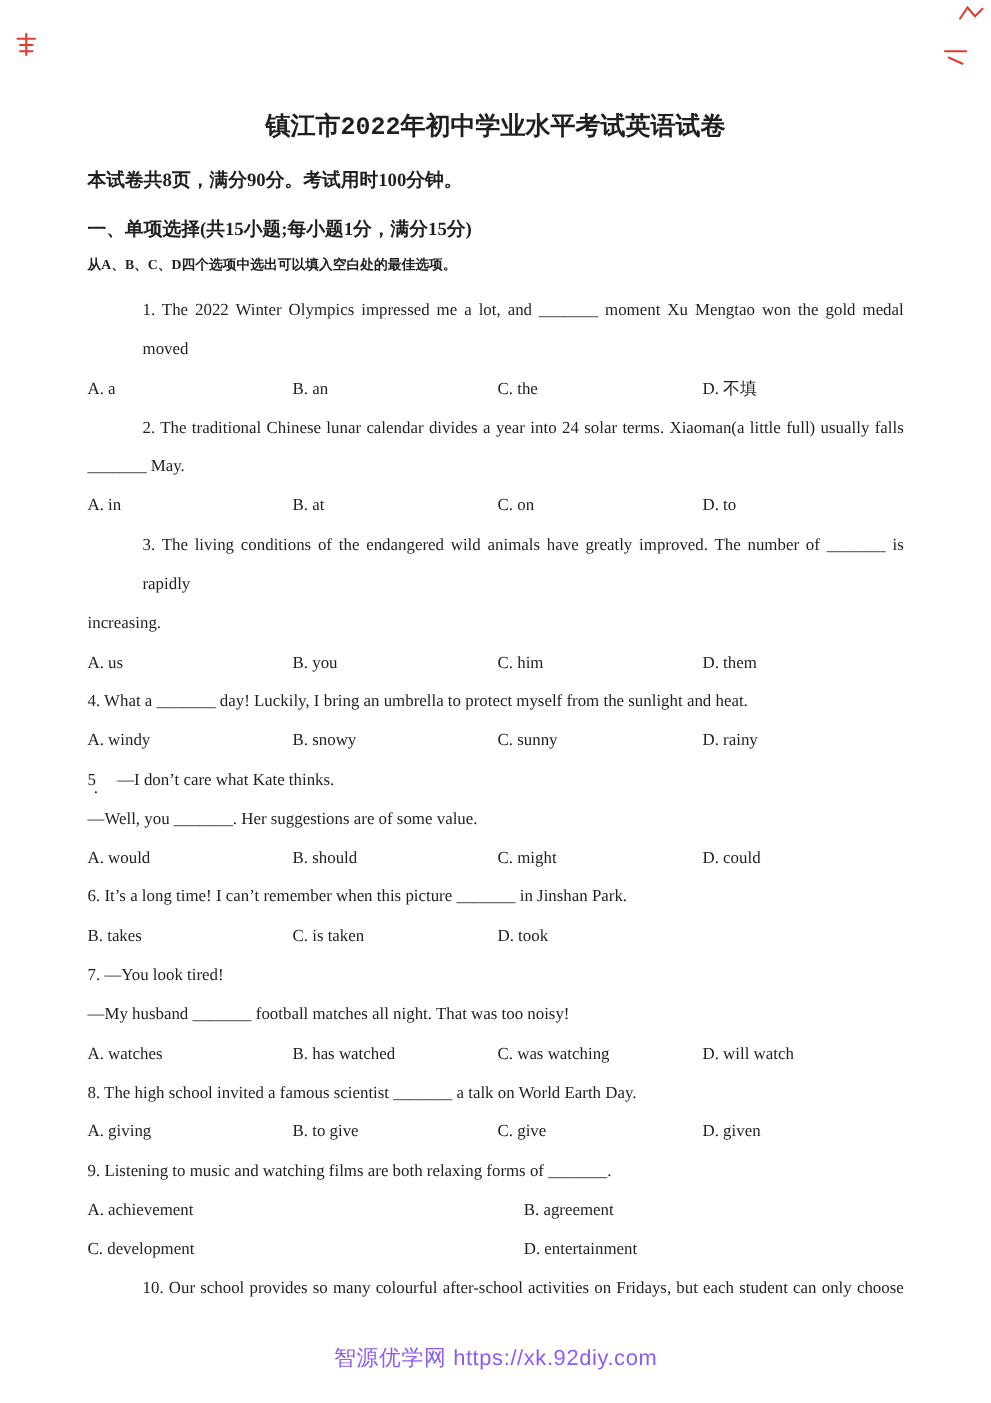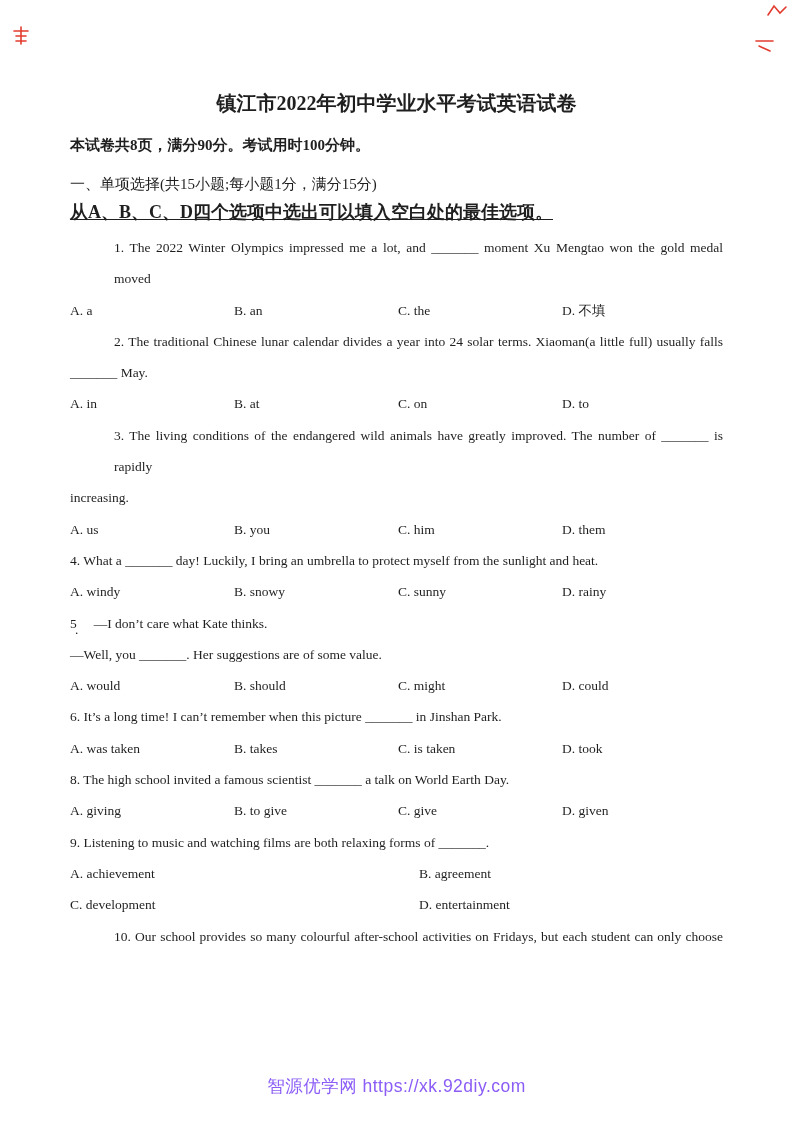--- a/index.html
+++ b/index.html
@@ -8,33 +8,33 @@
     width:793px;height:1122px;
     background:#ffffff;
     overflow:hidden;
     font-family:"Liberation Serif","DejaVu Serif",serif;
     color:#1f1f1f;
   }
   .content{padding:0 70px;}
   .doc-title{
     margin-top:88px;
     text-align:center;
-    font-size:20px;line-height:30px;font-weight:bold;
+    font-size:20px;line-height:30px;font-weight:bold;font-family:Liberation Mono, monospace;
   }
   .doc-subtitle{
     margin-top:14px;
     text-align:left;
     font-size:15px;line-height:26px;font-weight:bold;
   }
   .section-heading{
     margin-top:12px;
-    font-size:15px;line-height:28px;font-weight:normal;
+    font-size:15px;line-height:28px;font-weight:bold;
   }
   .instructions{
-    font-size:18px;line-height:28px;font-weight:bold;text-decoration:underline;
+    font-size:11px;line-height:28px;font-weight:bold;
   }
   .body-block{margin-top:6px;font-size:13.5px;}
   .line{line-height:31.3px;white-space:nowrap;}
   .just{
     white-space:normal;
     text-align:justify;
     text-justify:inter-word;
     text-align-last:justify;
     margin-left:44px;
   }
@@ -146,27 +146,36 @@
           <span class="opt">A. would</span>
           <span class="opt">B. should</span>
           <span class="opt">C. might</span>
           <span class="opt">D. could</span>
         </div>
       </div>
 
       <div>
         <div class="line">6. It’s a long time! I can’t remember when this picture _______ in Jinshan Park.</div>
         <div class="line opts">
-          <span class="opt">A. was taken</span>
           <span class="opt">B. takes</span>
           <span class="opt">C. is taken</span>
           <span class="opt">D. took</span>
         </div>
       </div>
 
+      <div>
+        <div class="line">7. —You look tired!</div>
+        <div class="line">—My husband _______ football matches all night. That was too noisy!</div>
+        <div class="line opts">
+          <span class="opt">A. watches</span>
+          <span class="opt">B. has watched</span>
+          <span class="opt">C. was watching</span>
+          <span class="opt">D. will watch</span>
+        </div>
+      </div>
 
       <div>
         <div class="line">8. The high school invited a famous scientist _______ a talk on World Earth Day.</div>
         <div class="line opts">
           <span class="opt">A. giving</span>
           <span class="opt">B. to give</span>
           <span class="opt">C. give</span>
           <span class="opt">D. given</span>
         </div>
       </div>

